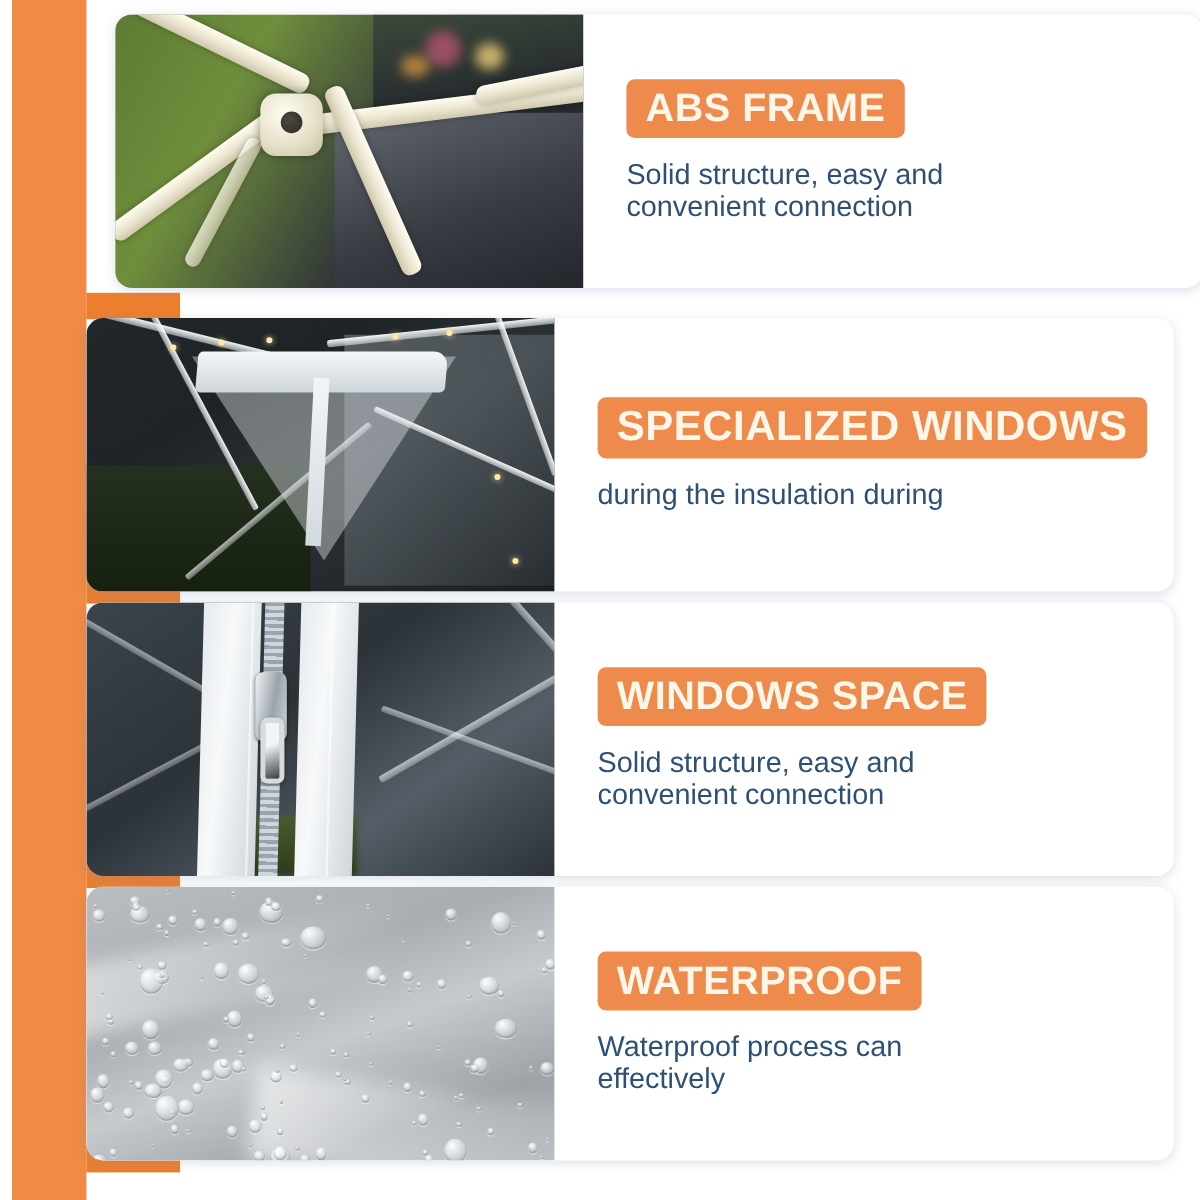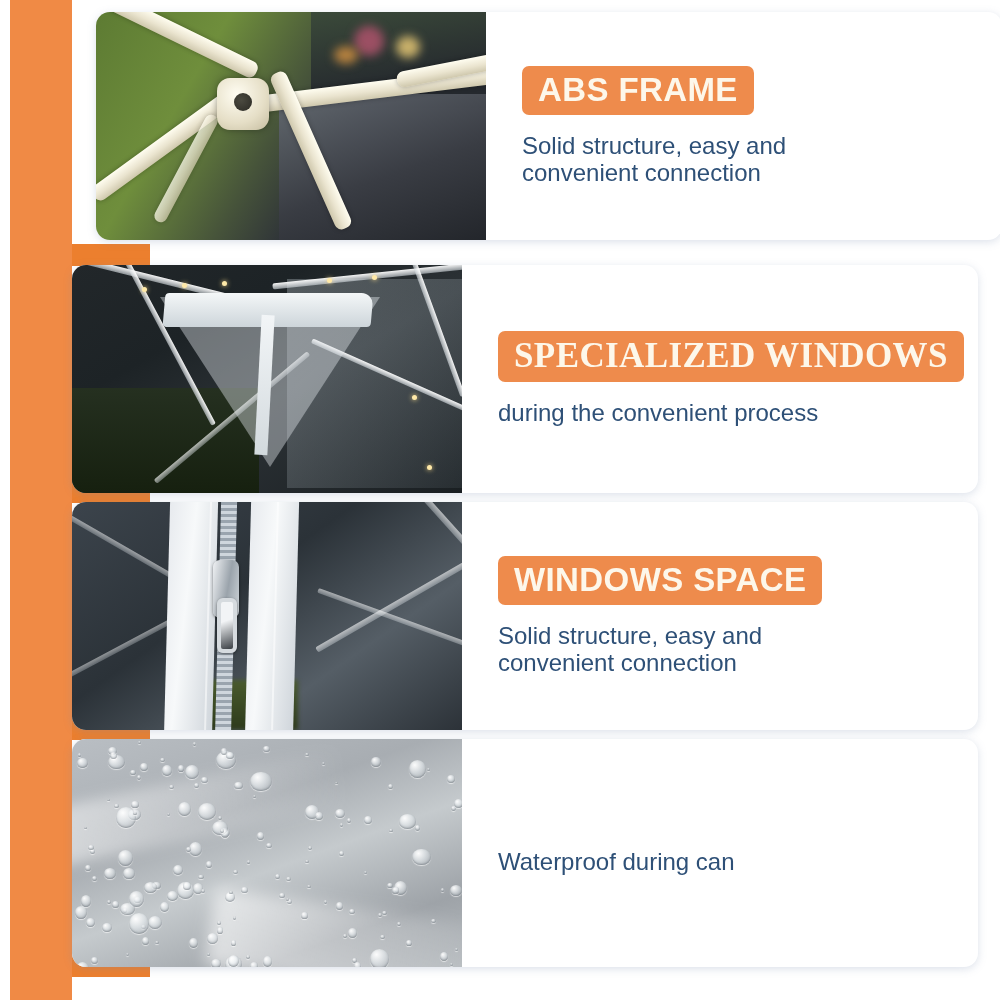--- a/index.html
+++ b/index.html
@@ -209,21 +209,21 @@
     align-self:flex-start;
     background:#EE8B4C;
     color:#FDF7EA;
     font-weight:700;
     letter-spacing:.4px;
     padding:7px 16px 9px 16px;
     border-radius:7px;
     line-height:1;
   }
   .badge-lg { font-size:33px; }
-  .badge-xl { font-size:35px;font-family:Liberation Serif, serif; }
+  .badge-xl { font-size:35px; }
   .desc {
     margin-top:18px;
     color:#2E5077;
     font-size:24px;
     line-height:1.12;
     font-weight:500;
     max-width:420px;
   }
   .desc .l2 { display:block; }
   .clip { max-height:54px; overflow:hidden; }
@@ -283,21 +283,21 @@
         <div class="lights" style="left:110px;top:18px;width:5px;height:5px;"></div>
         <div class="lights" style="left:150px;top:16px;width:5px;height:5px;"></div>
         <div class="lights" style="left:255px;top:13px;width:5px;height:5px;"></div>
         <div class="lights" style="left:300px;top:10px;width:5px;height:5px;"></div>
         <div class="lights" style="left:340px;top:130px;width:5px;height:5px;"></div>
         <div class="lights" style="left:355px;top:200px;width:5px;height:5px;"></div>
       </div>
       <div class="textcol">
         <div class="badge badge-xl">SPECIALIZED WINDOWS</div>
         <div class="desc">
-          <span class="l2">during the convenient process</span>
+          <span class="l2">during the insulation during</span>
         </div>
       </div>
     </div>
 
     <div class="card card-3">
       <div class="photo p3">
         <div class="lgrass"></div>
         <div class="strut" style="left:220px;top:-10px;width:260px;height:6px;transform:rotate(48deg);opacity:.65;"></div>
         <div class="strut" style="left:230px;top:90px;width:220px;height:6px;transform:rotate(-30deg);opacity:.65;"></div>
         <div class="strut" style="left:240px;top:120px;width:200px;height:5px;transform:rotate(20deg);opacity:.6;"></div>
@@ -471,20 +471,22 @@
             <div class="drop" style="width: 4.4px; height: 4.2px; left: 129px; top: 149.5px;"></div>
             <div class="drop" style="width: 3.2px; height: 2.8px; left: 12.3px; top: 87.7px;"></div>
             <div class="drop" style="width: 3.3px; height: 2.9px; left: 377.9px; top: 223.8px;"></div>
             <div class="drop" style="width: 14.6px; height: 12.4px; left: 48.2px; top: 163.5px;"></div>
             <div class="drop" style="width: 7.1px; height: 7.8px; left: 282.3px; top: 223.4px;"></div>
             <div class="drop" style="width: 7px; height: 6.9px; left: 38px; top: 13.2px;"></div>
             <div class="drop" style="width: 8.8px; height: 7.5px; left: 162.4px; top: 42.7px;"></div>
           </div>
       </div>
       <div class="textcol">
+        <div class="badge badge-lg">WATERPROOF</div>
         <div class="desc clip">
-          <span class="l1">Waterproof during can</span>
+          <span class="l1">Waterproof process can</span>
+          <span class="l2">effectively</span>
         </div>
       </div>
     </div>
 
   </div>
 </div>
 
 </body></html>

